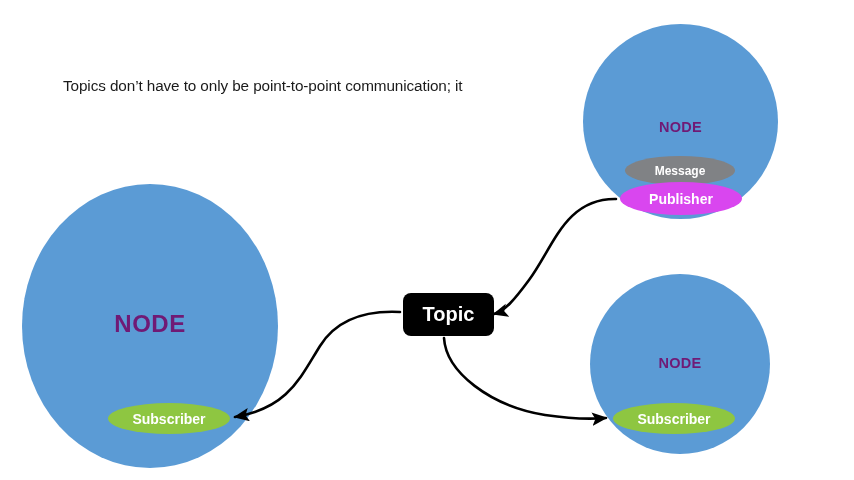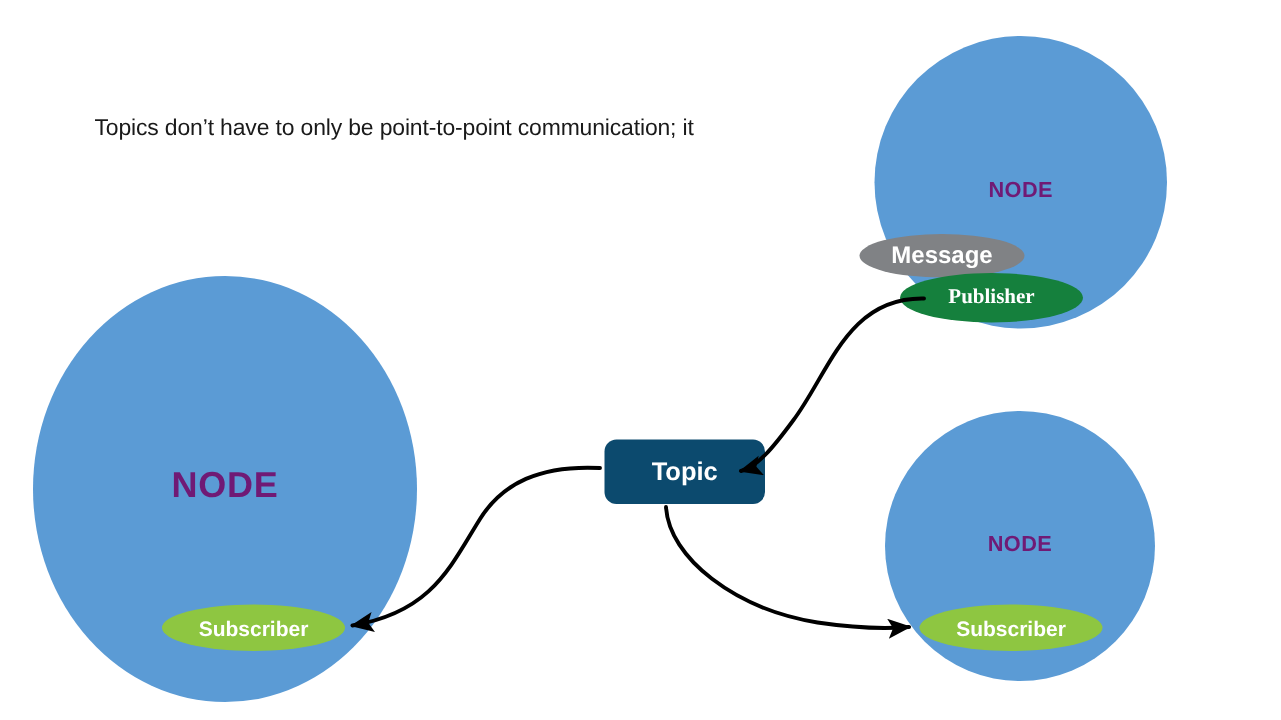--- a/index.html
+++ b/index.html
@@ -92,35 +92,34 @@
     position: absolute;
     border-radius: 50%;
     display: flex;
     align-items: center;
     justify-content: center;
     color: #ffffff;
     font-weight: bold;
     white-space: nowrap;
   }
   .badge-message {
-    left: 573px;
+    left: 625px;
     top: 140px;
     width: 110px;
     height: 29px;
     background: #808285;
-    font-size: 16px;
+    font-size: 12px;
   }
   .badge-publisher {
-    left: 600px;
+    left: 620px;
     top: 166px;
     width: 122px;
     height: 33px;
-    background: #15803d;
+    background: #d946ef;
     font-size: 14px;
-    font-family: Liberation Serif, serif;
   }
   .badge-subscriber-left {
     left: 108px;
     top: 387px;
     width: 122px;
     height: 31px;
     background: #8ec641;
     font-size: 14px;
   }
   .badge-subscriber-right {
@@ -130,30 +129,30 @@
     height: 31px;
     background: #8ec641;
     font-size: 14px;
   }
 
   
   .topic-box {
     position: absolute;
     left: 403px;
     top: 277px;
-    width: 107px;
+    width: 91px;
     height: 43px;
-    background: #0c4a6e;
+    background: #000000;
     border-radius: 8px;
     display: flex;
     align-items: center;
     justify-content: center;
     color: #ffffff;
     font-weight: bold;
-    font-size: 17px;
+    font-size: 20px;
   }
 
   
   .connectors {
     position: absolute;
     left: 0;
     top: 0;
     width: 854px;
     height: 480px;
     pointer-events: none;

